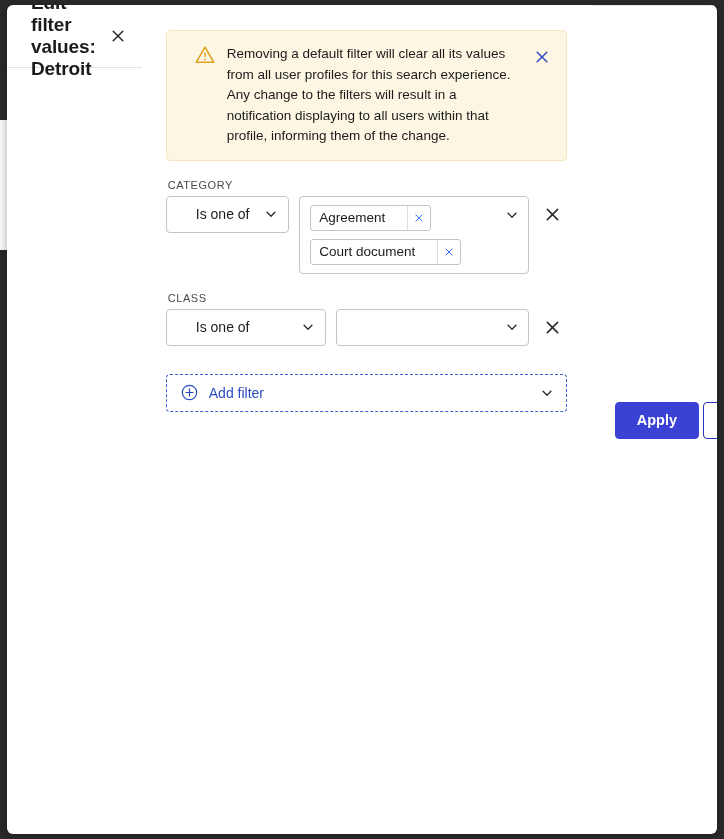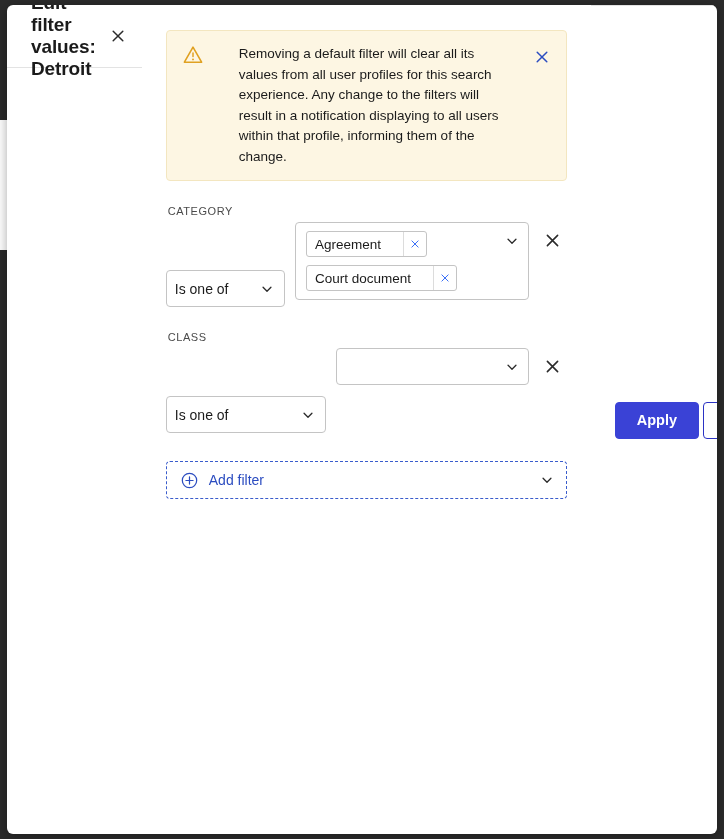--- a/index.html
+++ b/index.html
@@ -70,24 +70,23 @@
     padding: 25px 24px 0 24px;
     box-sizing: border-box;
     position: relative;
   }
   .alert {
     background: #fdf6e3;
     border: 1px solid #f3e6c0;
     border-radius: 4px;
     display: flex;
     align-items: flex-start;
-    padding: 13px 12px 13px 14px;
+    padding: 13px 12px 13px 26px;
     box-sizing: border-box;
     margin-bottom: 14px;
-    gap: 24px;
   }
   .alert-icon {
     flex: 0 0 24px;
     margin-top: 1px;
     margin-right: 10px;
     display: flex;
     align-items: flex-start;
     justify-content: center;
   }
   .alert-text {
@@ -99,21 +98,21 @@
   }
   .alert-close {
     flex: 0 0 24px;
     margin-top: -2px;
   }
   .field-label {
     font-size: 11px;
     letter-spacing: 0.55px;
     color: #4a4a4a;
     font-weight: normal;
-    margin: 24px 0 5px 2px;
+    margin: 18px 0 5px 2px;
     text-transform: uppercase;
   }
   .filter-row {
     display: flex;
     align-items: flex-start;
     gap: 10px;
     margin-bottom: 6px;
   }
   .select {
     position: relative;
@@ -121,22 +120,21 @@
     border: 1px solid #c4c4c4;
     border-radius: 4px;
     box-sizing: border-box;
     cursor: pointer;
   }
   .select.operator {
     width: 160px;
     height: 37px;
     display: flex;
     align-items: center;
-    padding: 0 10px 0 8px;
-    margin-top: 48px;
+    padding: 0 10px 0 29px;
   }
   .select .op-text {
     flex: 1 1 auto;
     font-size: 14px;
     color: #1b1b1b;
   }
   .chev {
     width: 14px;
     height: 14px;
     flex: 0 0 14px;

